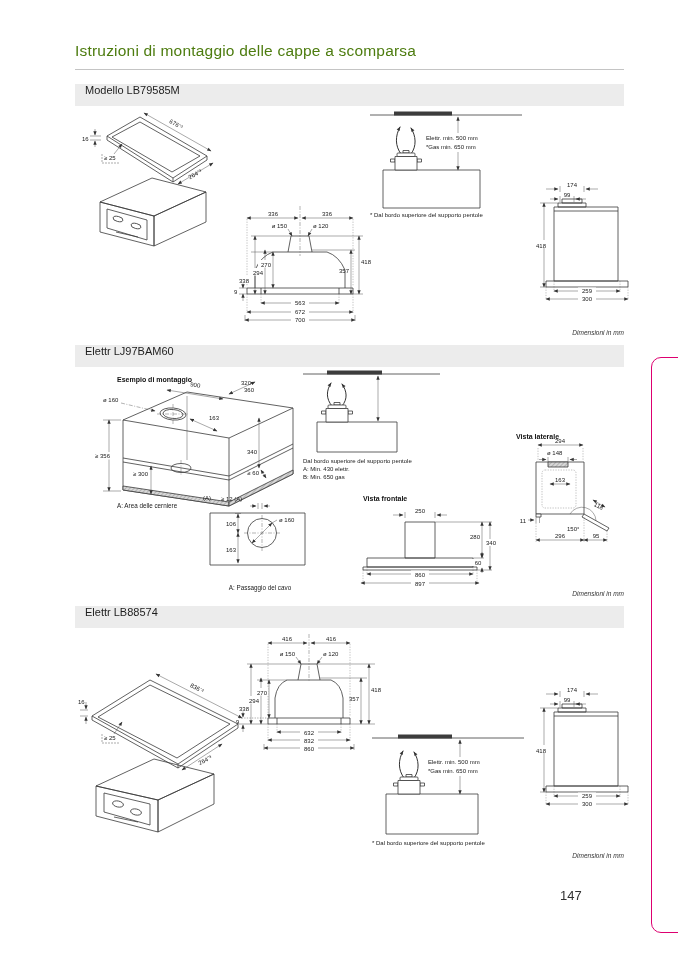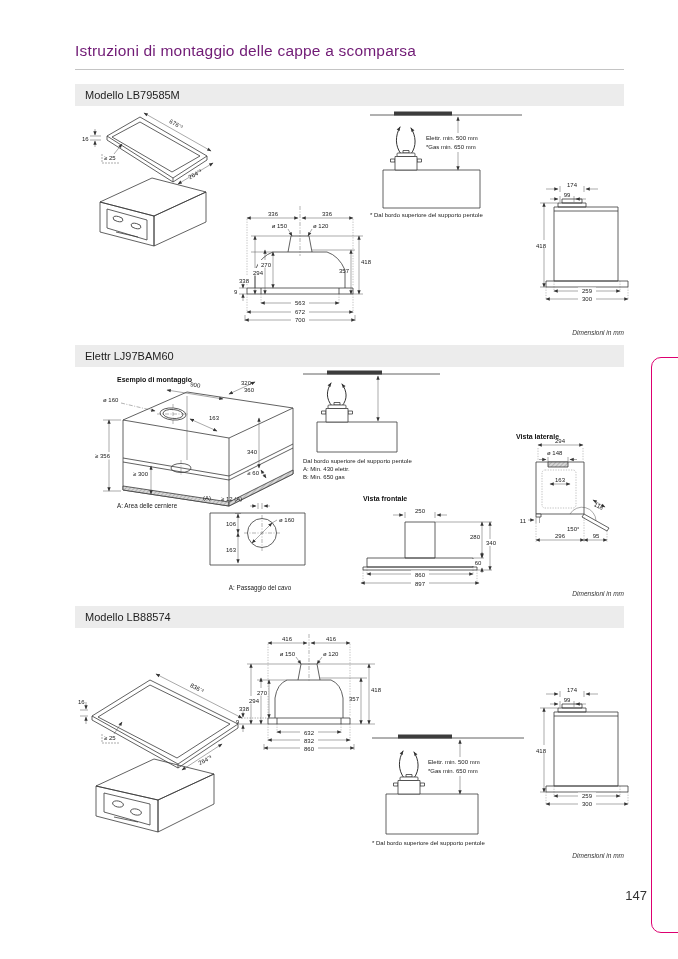--- a/index.html
+++ b/index.html
@@ -1,27 +1,27 @@
 <!DOCTYPE html>
 <html><head>
 <meta charset="utf-8">
 <style>
 *{margin:0;padding:0;box-sizing:border-box}
 html,body{background:#fff}
 .page{position:relative;width:678px;height:959px;background:#fff;overflow:hidden;
       font-family:"Liberation Sans",sans-serif;color:#222}
 .abs{position:absolute}
-.title{font-size:15.5px;color:#701a75;letter-spacing:.2px}
+.title{font-size:15.5px;color:#4d7c0f;letter-spacing:.2px}
 .rule{height:1px;background:#c4c4c4}
 .sechdr{background:#ececec;height:22px;font-size:11px;color:#1d1d1d;
-        display:flex;align-items:center;padding-left:10px}
+        display:flex;padding-left:10px}
 .note{font-size:6.5px;font-style:italic;color:#333;text-align:right}
 .cap{font-size:6.3px;color:#1a1a1a}
 .capb{font-size:7px;font-weight:bold;color:#111}
-.pagenum{font-size:13px;color:#333;text-align:right}
+.pagenum{font-size:13px;color:#333;text-align:left}
 .pinkedge{border:1.6px solid #dd0070;border-radius:10px}
 svg.diag{position:absolute;overflow:visible}
 .ln{stroke:#3a3a3a;stroke-width:.8;fill:none;stroke-linejoin:round}
 .lnf{stroke:#3a3a3a;stroke-width:.8;fill:#fff;stroke-linejoin:round}
 .lng{stroke:#3a3a3a;stroke-width:.8;stroke-linejoin:round}
 .dim{stroke:#555;stroke-width:.5;fill:none}
 .dot{stroke:#666;stroke-width:.4;stroke-dasharray:1.3 1.3;fill:none}
 .dsh{stroke:#555;stroke-width:.45;stroke-dasharray:4 1.5 1 1.5;fill:none}
 .st{stroke:#333;stroke-width:1;fill:none;stroke-linecap:round}
 .wbg{fill:#fff}
@@ -359,21 +359,21 @@
   <text transform="rotate(28 95 70)" x="90" y="70">118</text>
   <text class="te" x="23" y="84.5">11</text>
   <text x="64" y="93">150°</text>
   <text class="tm" x="57" y="99.5">296</text>
   <text class="tm" x="93" y="99.5">95</text>
 </svg>
 
 <div class="abs note" style="left:79px;top:590px;width:545px">Dimensioni in mm</div>
 
 <div class="abs sechdr" style="left:75px;top:606px;width:549px">
-  <span>Modello LB88574</span>
+  <span>Elettr LB88574</span>
 </div>
 
 <svg class="diag" style="left:235px;top:626px" width="165" height="145" viewBox="0 0 165 145">
   <g>
     <line class="dsh" x1="74" y1="8" x2="74" y2="56"></line>
     <line class="dot" x1="33" y1="18" x2="33" y2="90"></line>
     <line class="dot" x1="115" y1="18" x2="115" y2="90"></line>
     <line class="dim" x1="33" y1="17" x2="72" y2="17" marker-start="url(#ar)" marker-end="url(#ar)"></line>
     <line class="dim" x1="76" y1="17" x2="115" y2="17" marker-start="url(#ar)" marker-end="url(#ar)"></line>
     <line class="dim" x1="61" y1="31" x2="66" y2="38" marker-end="url(#ar)"></line>

